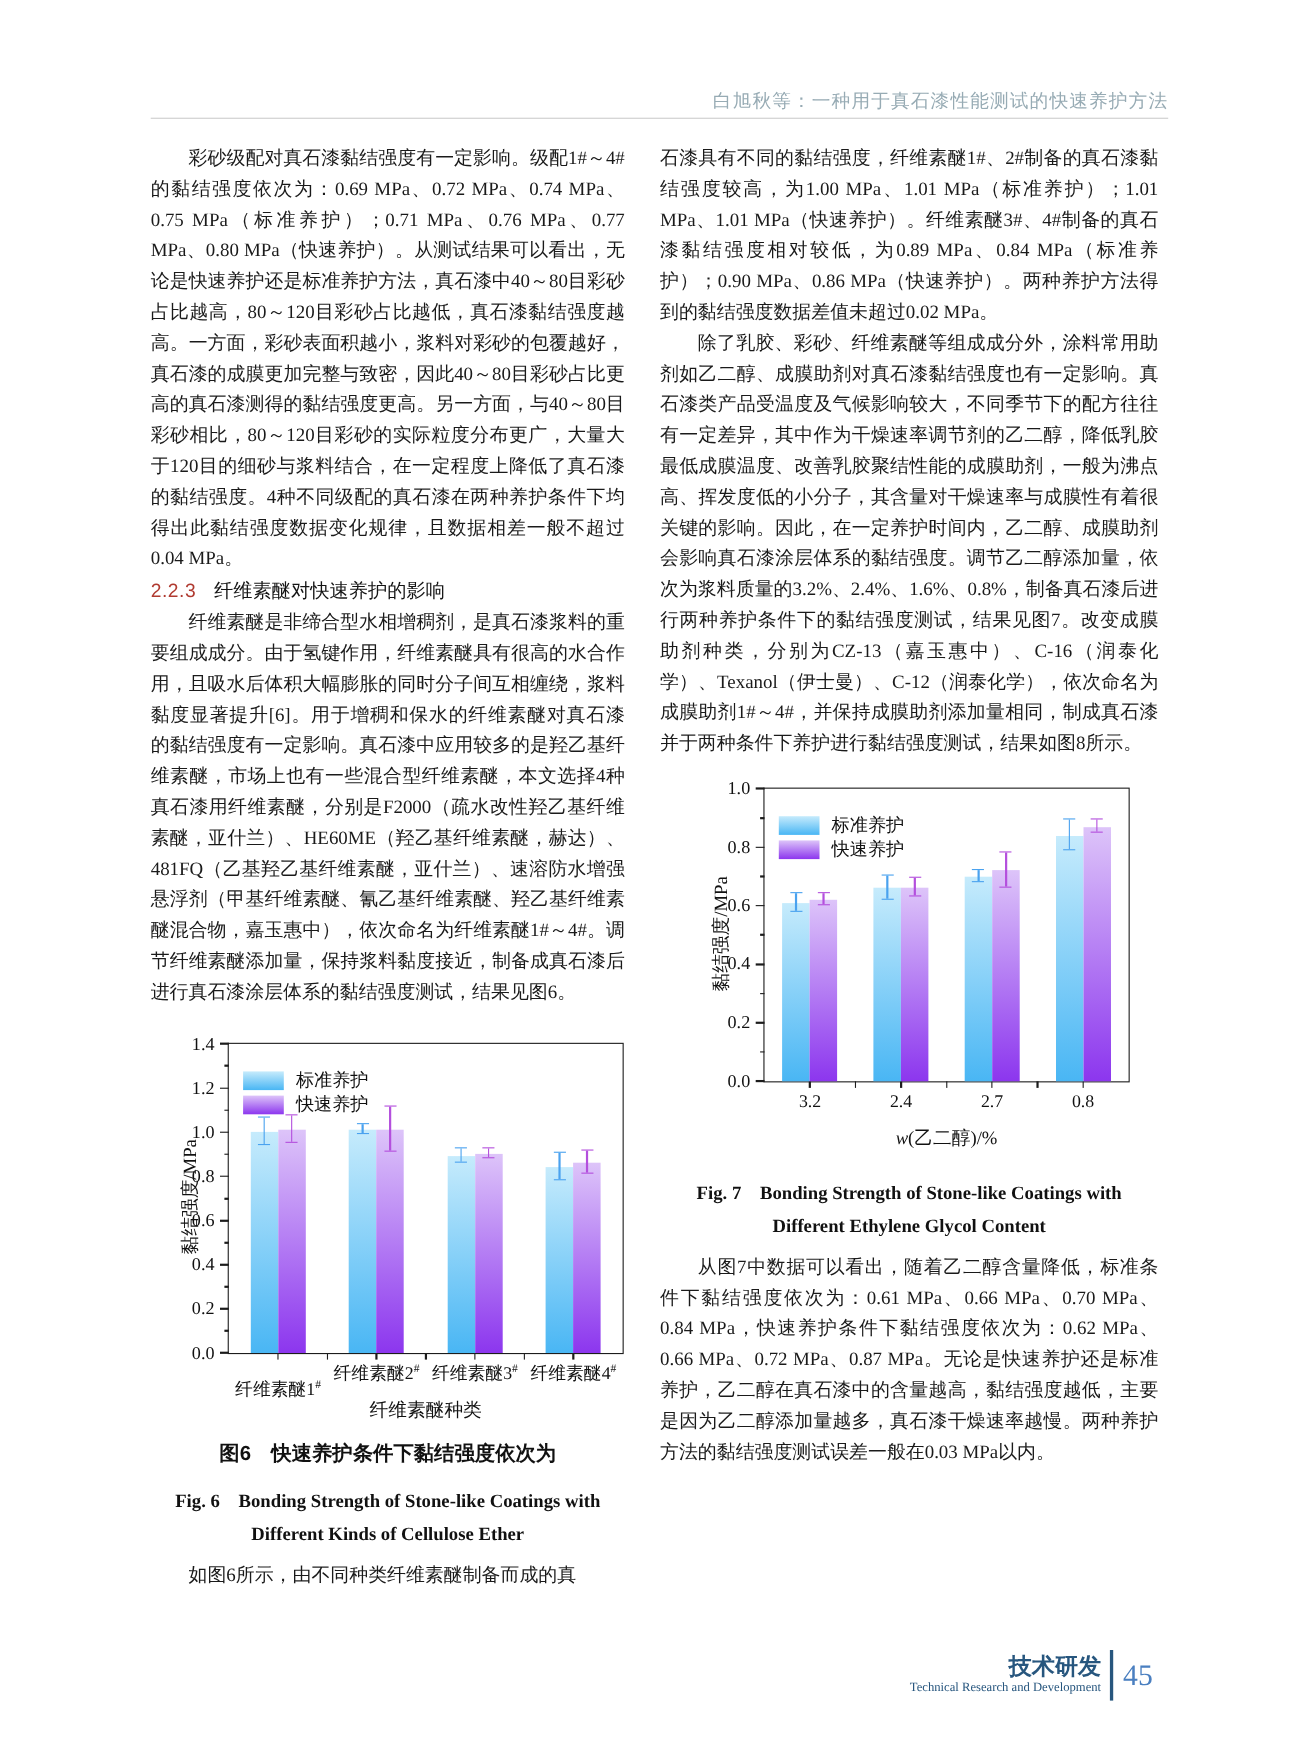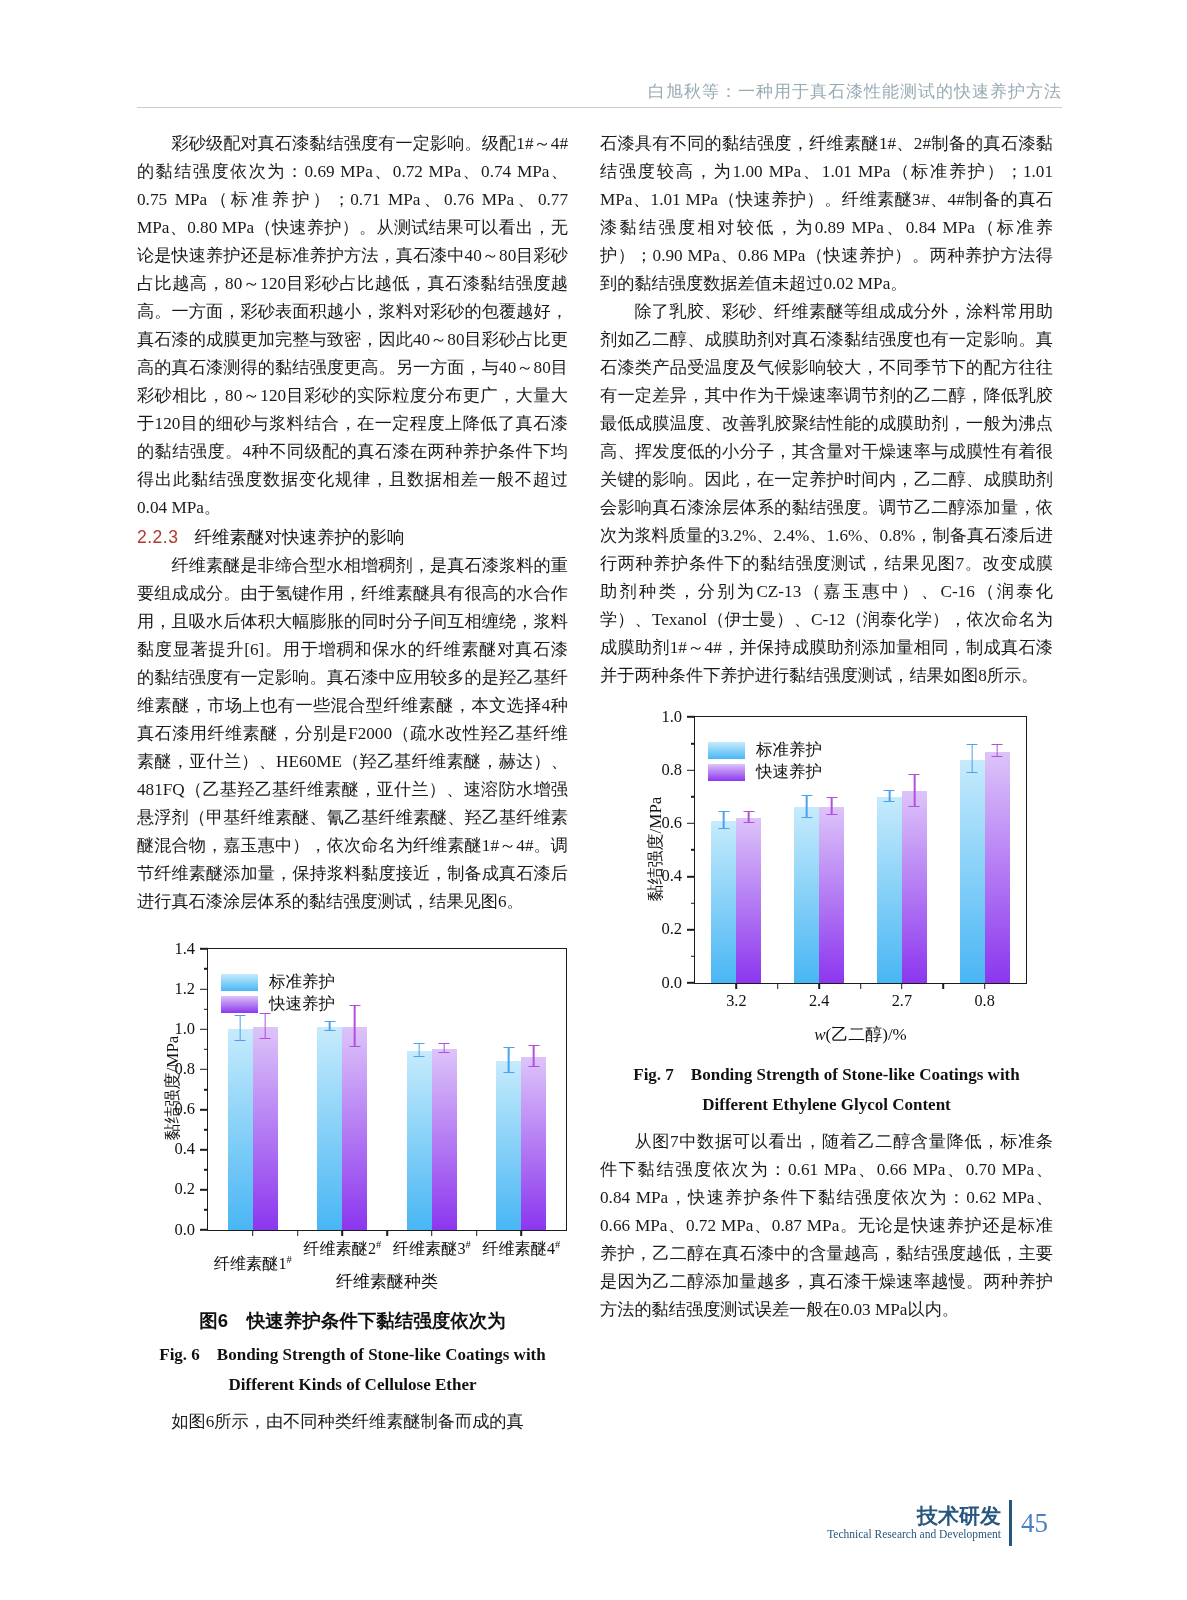--- a/index.html
+++ b/index.html
@@ -15,21 +15,21 @@
   .col-right{left:600px;width:453px;}
   .col p{margin:0;text-indent:2em;}
   .col p.noindent{text-indent:0;}
   .sec-heading{margin:1px 0;font-family:"Liberation Sans","DejaVu Sans",sans-serif;font-size:17.5px;line-height:28px;text-align:left;text-indent:0;}
   .sec-num{color:#b03a30;font-family:"Liberation Sans",sans-serif;letter-spacing:.5px;}
   .sec-title{color:#141414;margin-left:16px;}
   
   .figure{margin-top:14px;}
   .cap-cn{margin-top:10px;text-align:center;font-family:"Liberation Sans","DejaVu Sans",sans-serif;
           font-weight:bold;font-size:18.5px;line-height:30px;color:#111;}
-  .cap-en{margin:4px auto 8px;max-width:412px;text-align:center;font-weight:bold;font-size:17px;line-height:30px;color:#111;}
+  .cap-en{margin:14px auto 8px;max-width:412px;text-align:center;font-weight:bold;font-size:17px;line-height:30px;color:#111;}
   
   .chart{position:relative;}
   .chart6{height:366px;}
   .chart7{height:352px;}
   .chart .plot{position:absolute;border:1.7px solid #1c1c1c;background:#fff;}
   .chart6 .plot{left:70px;top:18px;width:358px;height:281px;}
   .chart7 .plot{left:94px;top:12px;width:331px;height:266px;}
   .ytick{position:absolute;right:100%;height:1.6px;background:#1c1c1c;transform:translateY(50%);}
   .ytick.major{width:8px;}
   .ytick.minor{width:4.5px;}

